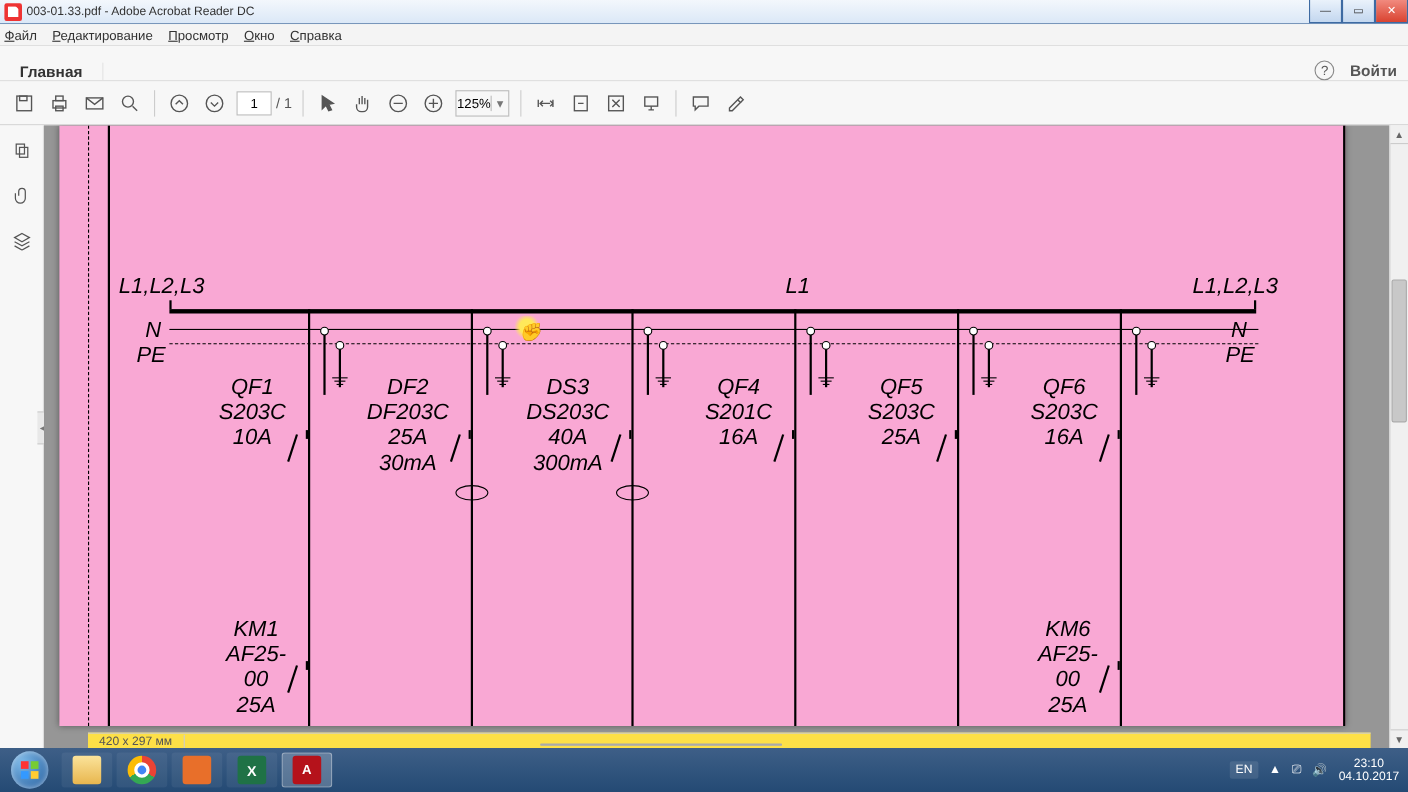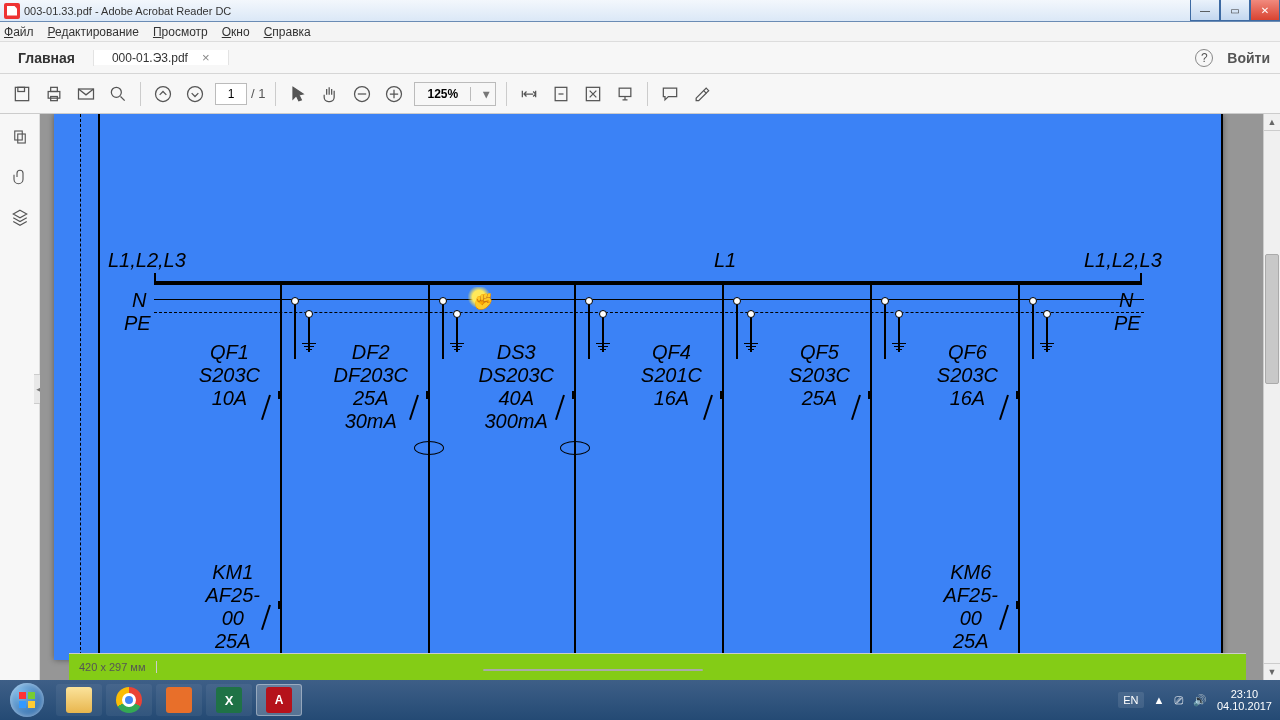--- a/index.html
+++ b/index.html
@@ -9,52 +9,52 @@
   .titlebar .app-icon{width:16px;height:16px;margin:0 4px;background:#e33;border-radius:2px;position:relative;}
   .titlebar .app-icon:after{content:"";position:absolute;left:3px;top:3px;width:10px;height:10px;background:#fff;clip-path:polygon(0 0,70% 0,100% 30%,100% 100%,0 100%);}
   .win-btns{margin-left:auto;display:flex;height:100%;}
   .wbtn{width:30px;height:100%;border:1px solid #3d6aa2;border-top:none;display:flex;align-items:center;justify-content:center;font-size:10px;background:linear-gradient(#eaf2fb,#c3d7ef);}
   .wbtn.close{background:linear-gradient(#f18a7e,#d94330);color:#fff;}
   
   .menubar{height:20px;background:#f4f4f4;border-bottom:1px solid #ddd;display:flex;align-items:center;font-size:12px;color:#333;padding-left:4px;}
   .menubar span{margin-right:14px;cursor:default;}
   .menubar span u{text-decoration:underline;}
   
-  .tabbar{height:32px;background:#f7f7f7;border-bottom:1px solid #d6d6d6;display:flex;align-items:center;font-size:14px;color:#333;}
+  .tabbar{height:32px;background:#f7f7f7;border-bottom:1px solid #d6d6d6;display:flex;align-items:flex-end;font-size:14px;color:#333;}
   .tabbar .tab{padding:0 18px;display:flex;align-items:center;border-right:1px solid #e3e3e3;}
   .tabbar .tab.doc{background:#fff;font-size:12px;position:relative;}
   .tabbar .tab.doc .x{margin-left:14px;color:#888;font-size:13px;}
   .tabbar .spacer{flex:1;}
   .tabbar .right{display:flex;align-items:center;padding-right:10px;gap:14px;color:#555;}
   .tabbar .help{width:18px;height:18px;border:1.5px solid #888;border-radius:50%;display:flex;align-items:center;justify-content:center;font-size:12px;}
   
   .toolbar{height:40px;background:#f7f7f7;border-bottom:1px solid #ccc;display:flex;align-items:center;padding:0 10px;gap:8px;}
   .tb-ico{width:24px;height:24px;display:flex;align-items:center;justify-content:center;color:#555;}
   .tb-ico svg{width:20px;height:20px;stroke:#555;stroke-width:1.5;fill:none;}
   .tb-sep{width:1px;height:24px;background:#ccc;margin:0 2px;}
   .pagebox{display:flex;align-items:center;gap:4px;font-size:13px;color:#555;}
   .pagebox input{width:32px;height:22px;text-align:center;border:1px solid #bbb;font-size:12px;}
   .zoombox{display:flex;align-items:center;height:24px;border:1px solid #bbb;font-size:12px;}
-  .zoombox span{padding:0 12px;font-weight:bold;}
+  .zoombox span{padding:0 0;}
   .zoombox .dd{width:16px;text-align:center;border-left:1px solid #bbb;color:#777;}
   
   .work{position:absolute;top:114px;bottom:40px;left:0;right:0;display:flex;}
   .side{width:40px;background:#f7f7f7;border-right:1px solid #ddd;display:flex;flex-direction:column;align-items:center;gap:18px;padding-top:14px;position:relative;}
   .side svg{width:18px;height:18px;stroke:#555;fill:none;stroke-width:1.5;}
   .side .collapse{position:absolute;top:260px;left:34px;width:10px;height:30px;background:#e8e8e8;border:1px solid #ccc;border-left:none;font-size:9px;display:flex;align-items:center;justify-content:center;color:#777;}
   .doc-area{flex:1;background:#969696;position:relative;overflow:hidden;}
   .vscroll{width:17px;background:#f0f0f0;border-left:1px solid #ccc;position:relative;}
   .vscroll .thumb{position:absolute;left:1px;right:1px;top:140px;height:130px;background:#c8c8c8;border:1px solid #aaa;border-radius:2px;}
   .vscroll .arr{position:absolute;left:0;right:0;height:17px;display:flex;align-items:center;justify-content:center;font-size:9px;background:#f0f0f0;color:#666;}
   .vscroll .arr.up{top:0;border-bottom:1px solid #ccc;}
   .vscroll .arr.dn{bottom:0;border-top:1px solid #ccc;}
   
-  .paper{position:absolute;left:14px;top:0;right:40px;bottom:20px;background:#3b82f6;box-shadow:0 0 6px rgba(0,0,0,.4);padding-left:35px;}
-  
-  .hstrip{position:absolute;left:29px;right:17px;bottom:0;height:27px;background:#84cc16;border-top:1px solid #ccc;display:flex;align-items:center;}
+  .paper{position:absolute;left:14px;top:0;right:40px;bottom:20px;background:#f9a8d4;box-shadow:0 0 6px rgba(0,0,0,.4);padding-left:35px;}
+  
+  .hstrip{position:absolute;left:40px;right:17px;bottom:0;height:14px;background:#fde047;border-top:1px solid #ccc;display:flex;align-items:center;}
   .hstrip .status{font-size:11px;color:#555;padding:0 10px;border-right:1px solid #ccc;}
   .hstrip .htrack{flex:1;position:relative;}
   .hstrip .hthumb{position:absolute;top:2px;bottom:2px;left:30%;width:220px;background:#c8c8c8;border:1px solid #aaa;border-radius:2px;}
   
   .sch{position:absolute;inset:0;font-family:"Times New Roman",serif;font-style:italic;font-size:20px;color:#000;}
   .sch .frame-l{position:absolute;left:26px;top:0;bottom:0;border-left:1.5px dashed #000;}
   .sch .inner-l{position:absolute;left:44px;top:0;bottom:0;border-left:2px solid #000;}
   .sch .inner-r{position:absolute;right:0;top:0;bottom:0;border-left:2px solid #000;}
   .lbl{position:absolute;white-space:nowrap;}
   .bus-l{position:absolute;left:100px;width:988px;height:4px;background:#000;top:167px;}
@@ -110,24 +110,20 @@
   <span><u>Р</u>едактирование</span>
   <span><u>П</u>росмотр</span>
   <span><u>О</u>кно</span>
   <span><u>С</u>правка</span>
 </div>
 
 <div class="tabbar">
   <div class="tab">
       <b>Главная</b>
     </div>
-  <div class="tab doc">
-    <span>000-01.Э3.pdf</span>
-    <span class="x">×</span>
-  </div>
   <div class="spacer"></div>
   <div class="right">
     <div class="help">?</div>
     <b>Войти</b>
   </div>
 </div>
 
 <div class="toolbar">
   <div class="tb-ico">
       <svg viewBox="0 0 24 24">

